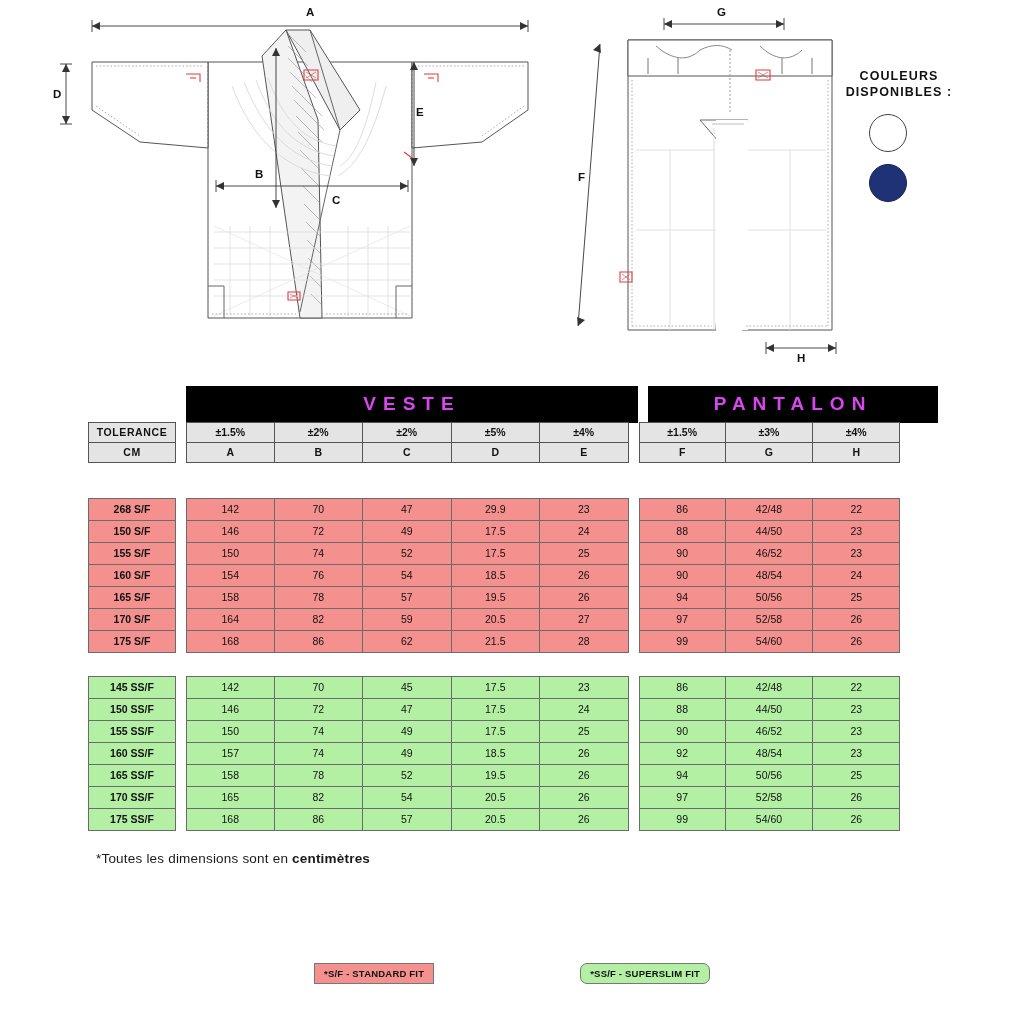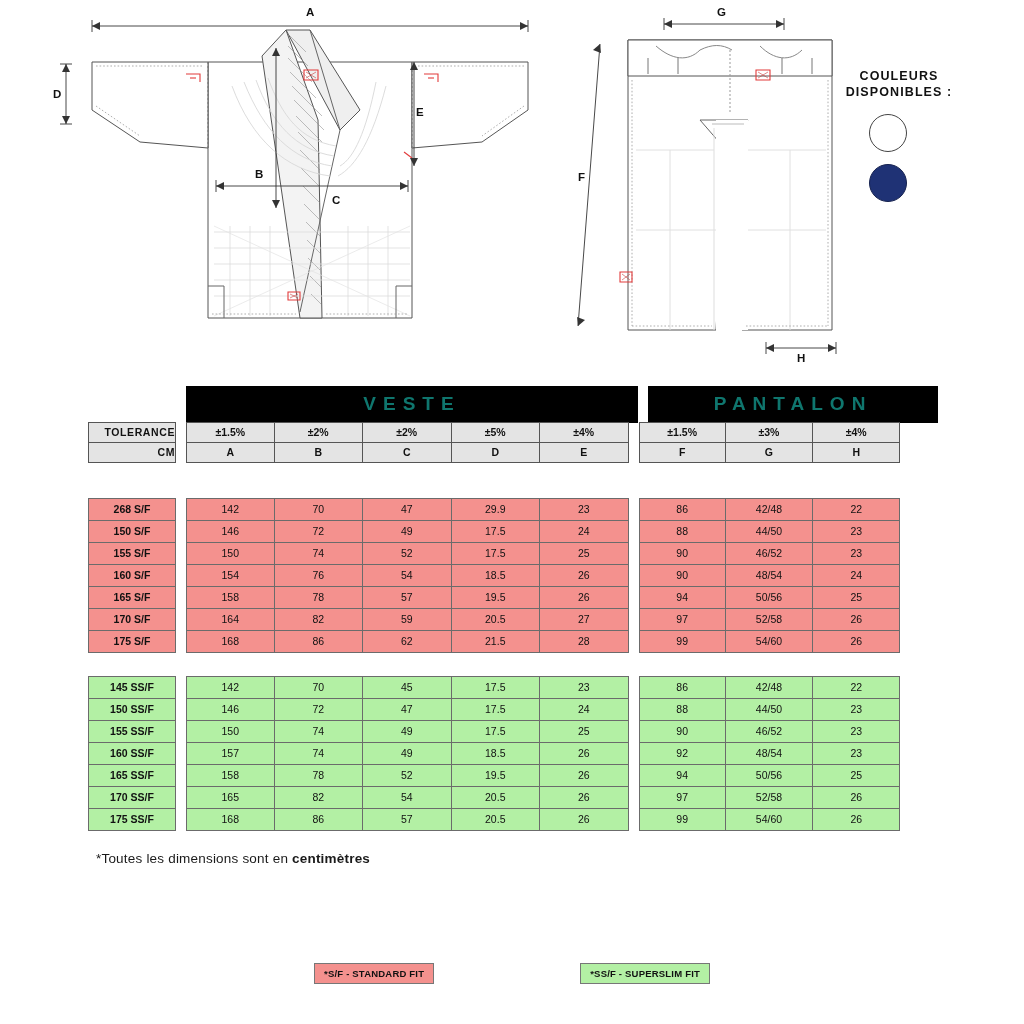--- a/index.html
+++ b/index.html
@@ -77,21 +77,21 @@
   
   .bands {
     position: absolute;
     left: 186px;
     top: 0px;
     display: flex;
     gap: 10px;
   }
   .band {
     background: #000;
-    color: #0f766e;
+    color: #d946ef;
     text-align: center;
     font-size: 19px;
     font-weight: bold;
     letter-spacing: 7px;
     padding: 7px 0 8px 0;
     box-sizing: border-box;
   }
   .band.veste { width: 452px; }
   .band.pantalon { width: 290px; }
 
@@ -115,21 +115,21 @@
     height: 21px;
     line-height: 19px;
     color: #111;
   }
   .hdr-group { display: flex; }
   .hdr-group .cellbox { border-left: none; }
   .hdr-group .cellbox:first-child { border-left: 1px solid #555; }
   .w-veste { width: 88.5px; }
   .w-pant  { width: 87.3px; }
   .hdr-stack > div + div { margin-top: -1px; }
-  .hdr-left .cellbox { letter-spacing: 0.6px; text-align: right; }
+  .hdr-left .cellbox { letter-spacing: 0.6px; }
 
   
   .block {
     position: absolute;
     left: 88px;
   }
   .block.sf  { top: 112px; }
   .block.ssf { top: 290px; }
 
   .drow { display: flex; gap: 10px; margin-bottom: -1px; }
@@ -174,21 +174,21 @@
   }
   .legend-item {
     font-size: 9.5px;
     font-weight: bold;
     padding: 4px 9px;
     border: 1px solid #777;
     letter-spacing: 0.2px;
     color: #111;
   }
   .legend-item.sf { background: #f4918e; }
-  .legend-item.ssf { background: #b3f0a4; }
+  .legend-item.ssf { background: #b3f0a4; border-radius: 7px; }
 </style>
 </head>
 <body>
 
 <div class="diagram-area">
 
   <svg class="tech" width="1024" height="378" viewBox="0 0 1024 378">
 
     <g fill="none" stroke="#444" stroke-width="1">
 

